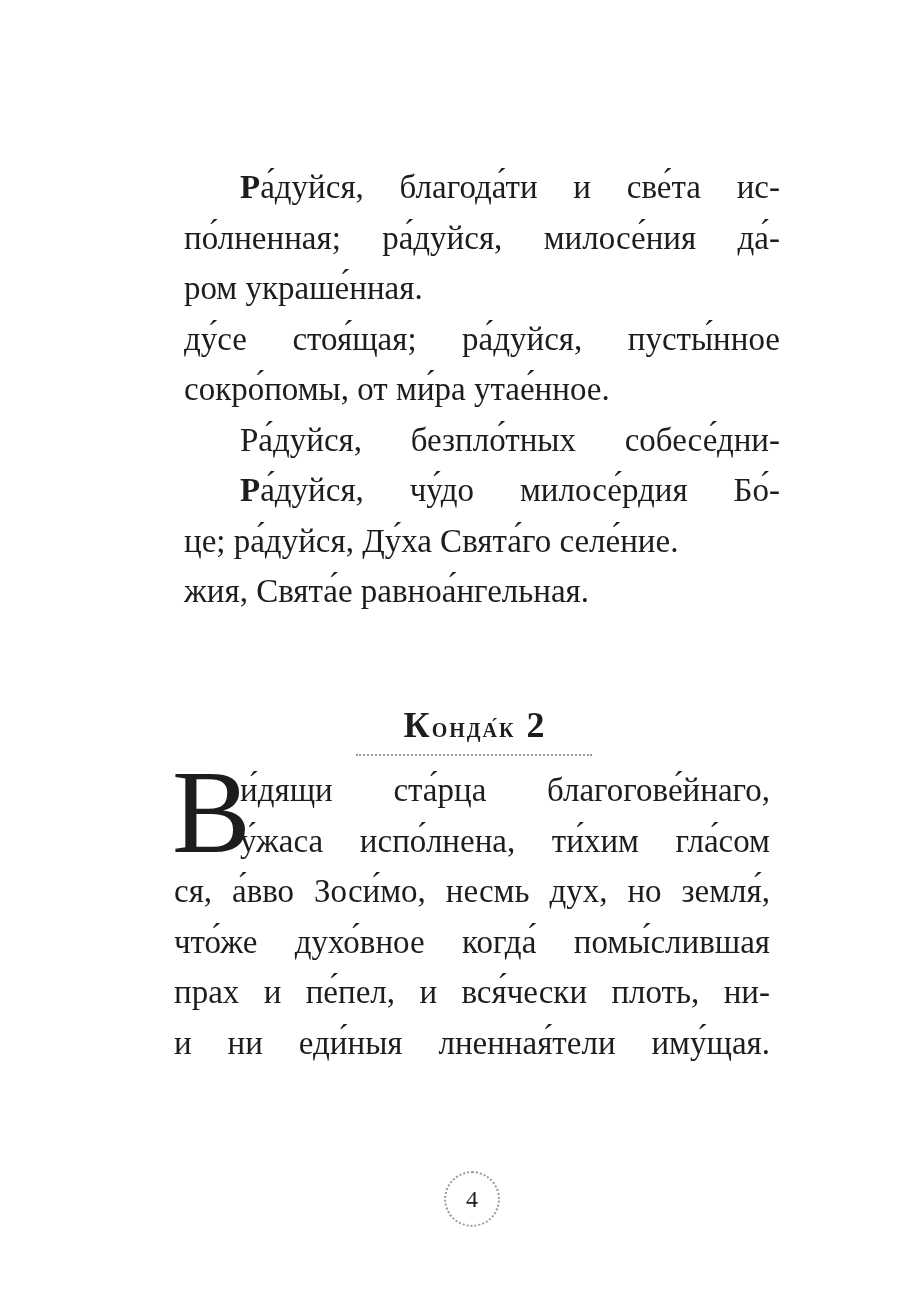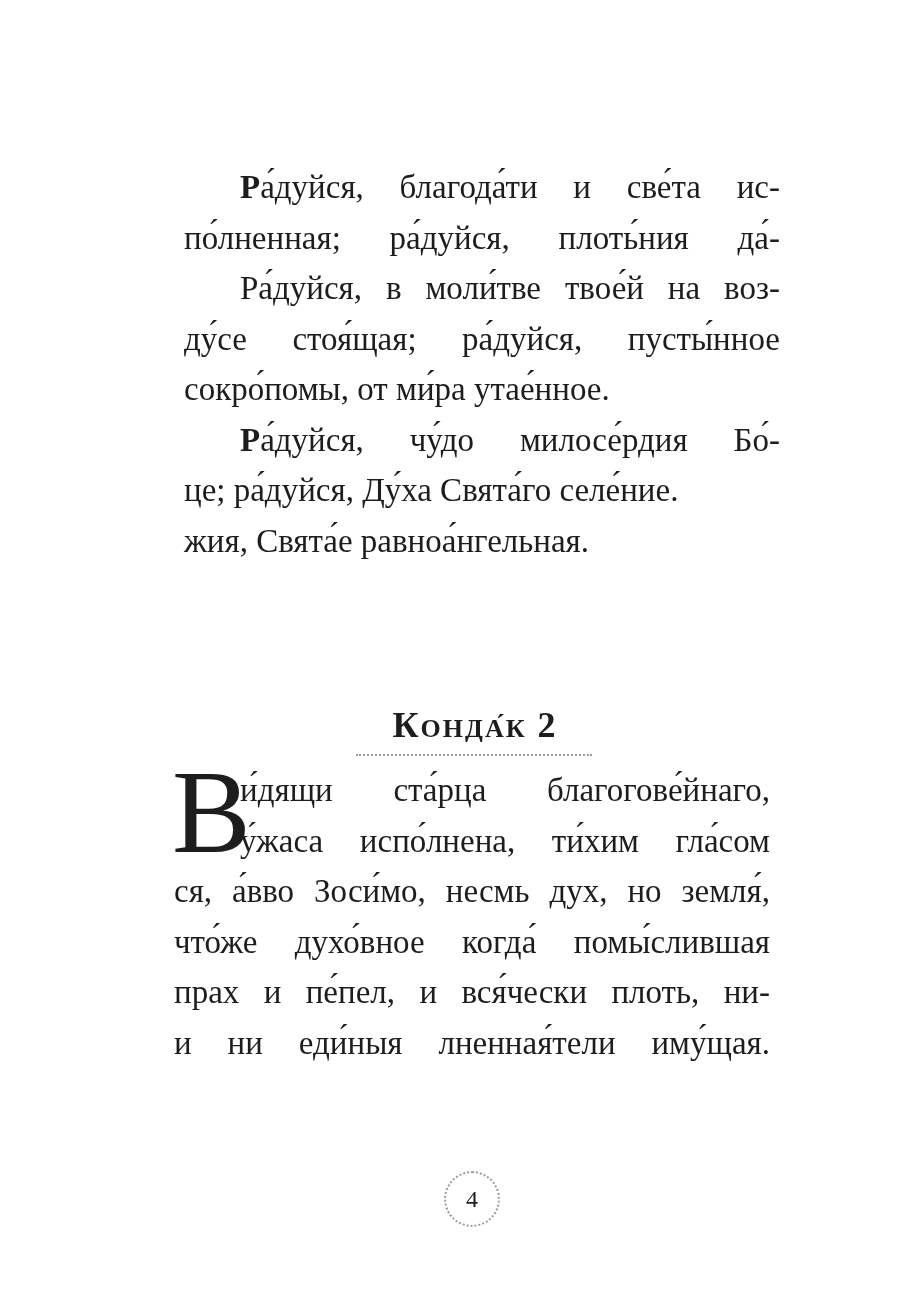--- a/index.html
+++ b/index.html
@@ -6,44 +6,45 @@
   body { width: 903px; height: 1295px; position: relative; overflow: hidden;
          font-family: "Liberation Serif", "DejaVu Serif", serif; color: #1d1d1d; }
   .page { position: absolute; left: 0; top: 0; width: 903px; height: 1295px; }
   .textblock { position: absolute; left: 184px; width: 596px; }
   .line { display: block; height: 50.5px; line-height: 50.5px; font-size: 33px;
           white-space: nowrap; text-align: justify; text-align-last: justify; }
   .line.last { text-align-last: left; }
   .line.indent { padding-left: 56px; }
   .heading { position: absolute; left: 355px; top: 700px; width: 240px; text-align: center;
              font-size: 36px; font-weight: bold; letter-spacing: 2px; line-height: 50px; }
-  .heading .small { font-size: 26px; }
+  .heading .small { font-size: 20px; }
   .dotted-rule { position: absolute; left: 356px; top: 754px; width: 236px; height: 0;
                  border-top: 2px dotted #9a9a9a; }
   .dropcap { position: absolute; left: 172px; top: 765px; font-size: 118px; line-height: 95px;
              font-weight: normal; color: #1d1d1d; }
   .kontak { position: absolute; left: 174px; top: 765px; width: 596px; }
   .kontak .line.cap { padding-left: 66px; }
   .pagenum { position: absolute; left: 444px; top: 1171px; width: 56px; height: 56px;
              border: 2.5px dotted #9a9a9a; border-radius: 50%; box-sizing: border-box;
              text-align: center; line-height: 52px; font-size: 24px; color: #1d1d1d; }
 </style>
 </head>
 <body>
 
 <div class="page">
 
   <div class="textblock" style="top:162px;">
     <span class="line indent"><b>Р</b><span>а́дуйся, благода́ти и све́та ис-</span></span>
-    <span class="line">по́лненная; ра́дуйся, плоть́ния да́-</span>
+    <span class="line">по́лненная; ра́дуйся, милосе́ния да́-</span>
+    <span class="line last">ром украше́нная.</span>
 
-    <span class="line indent"><span>Р</span><span>а́дуйся, в моли́тве твое́й на воз-</span></span>
     <span class="line">ду́се стоя́щая; ра́дуйся, пусты́нное</span>
     <span class="line last">сокро́помы, от ми́ра утае́нное.</span>
 
+    <span class="line indent"><span>Р</span><span>а́дуйся, безпло́тных собесе́дни-</span></span>
     <span class="line indent"><b>Р</b><span>а́дуйся, чу́до милосе́рдия Бо́-</span></span>
 
     <span class="line last">це; ра́дуйся, Ду́ха Свята́го селе́ние.</span>
     <span class="line last">жия, Свята́е равноа́нгельная.</span>
   </div>
 
   <div class="heading"><span>К</span><span class="small">ОНДА́К</span> <span>2</span></div>
   <div class="dotted-rule"></div>
 
   <div class="dropcap">В</div>

